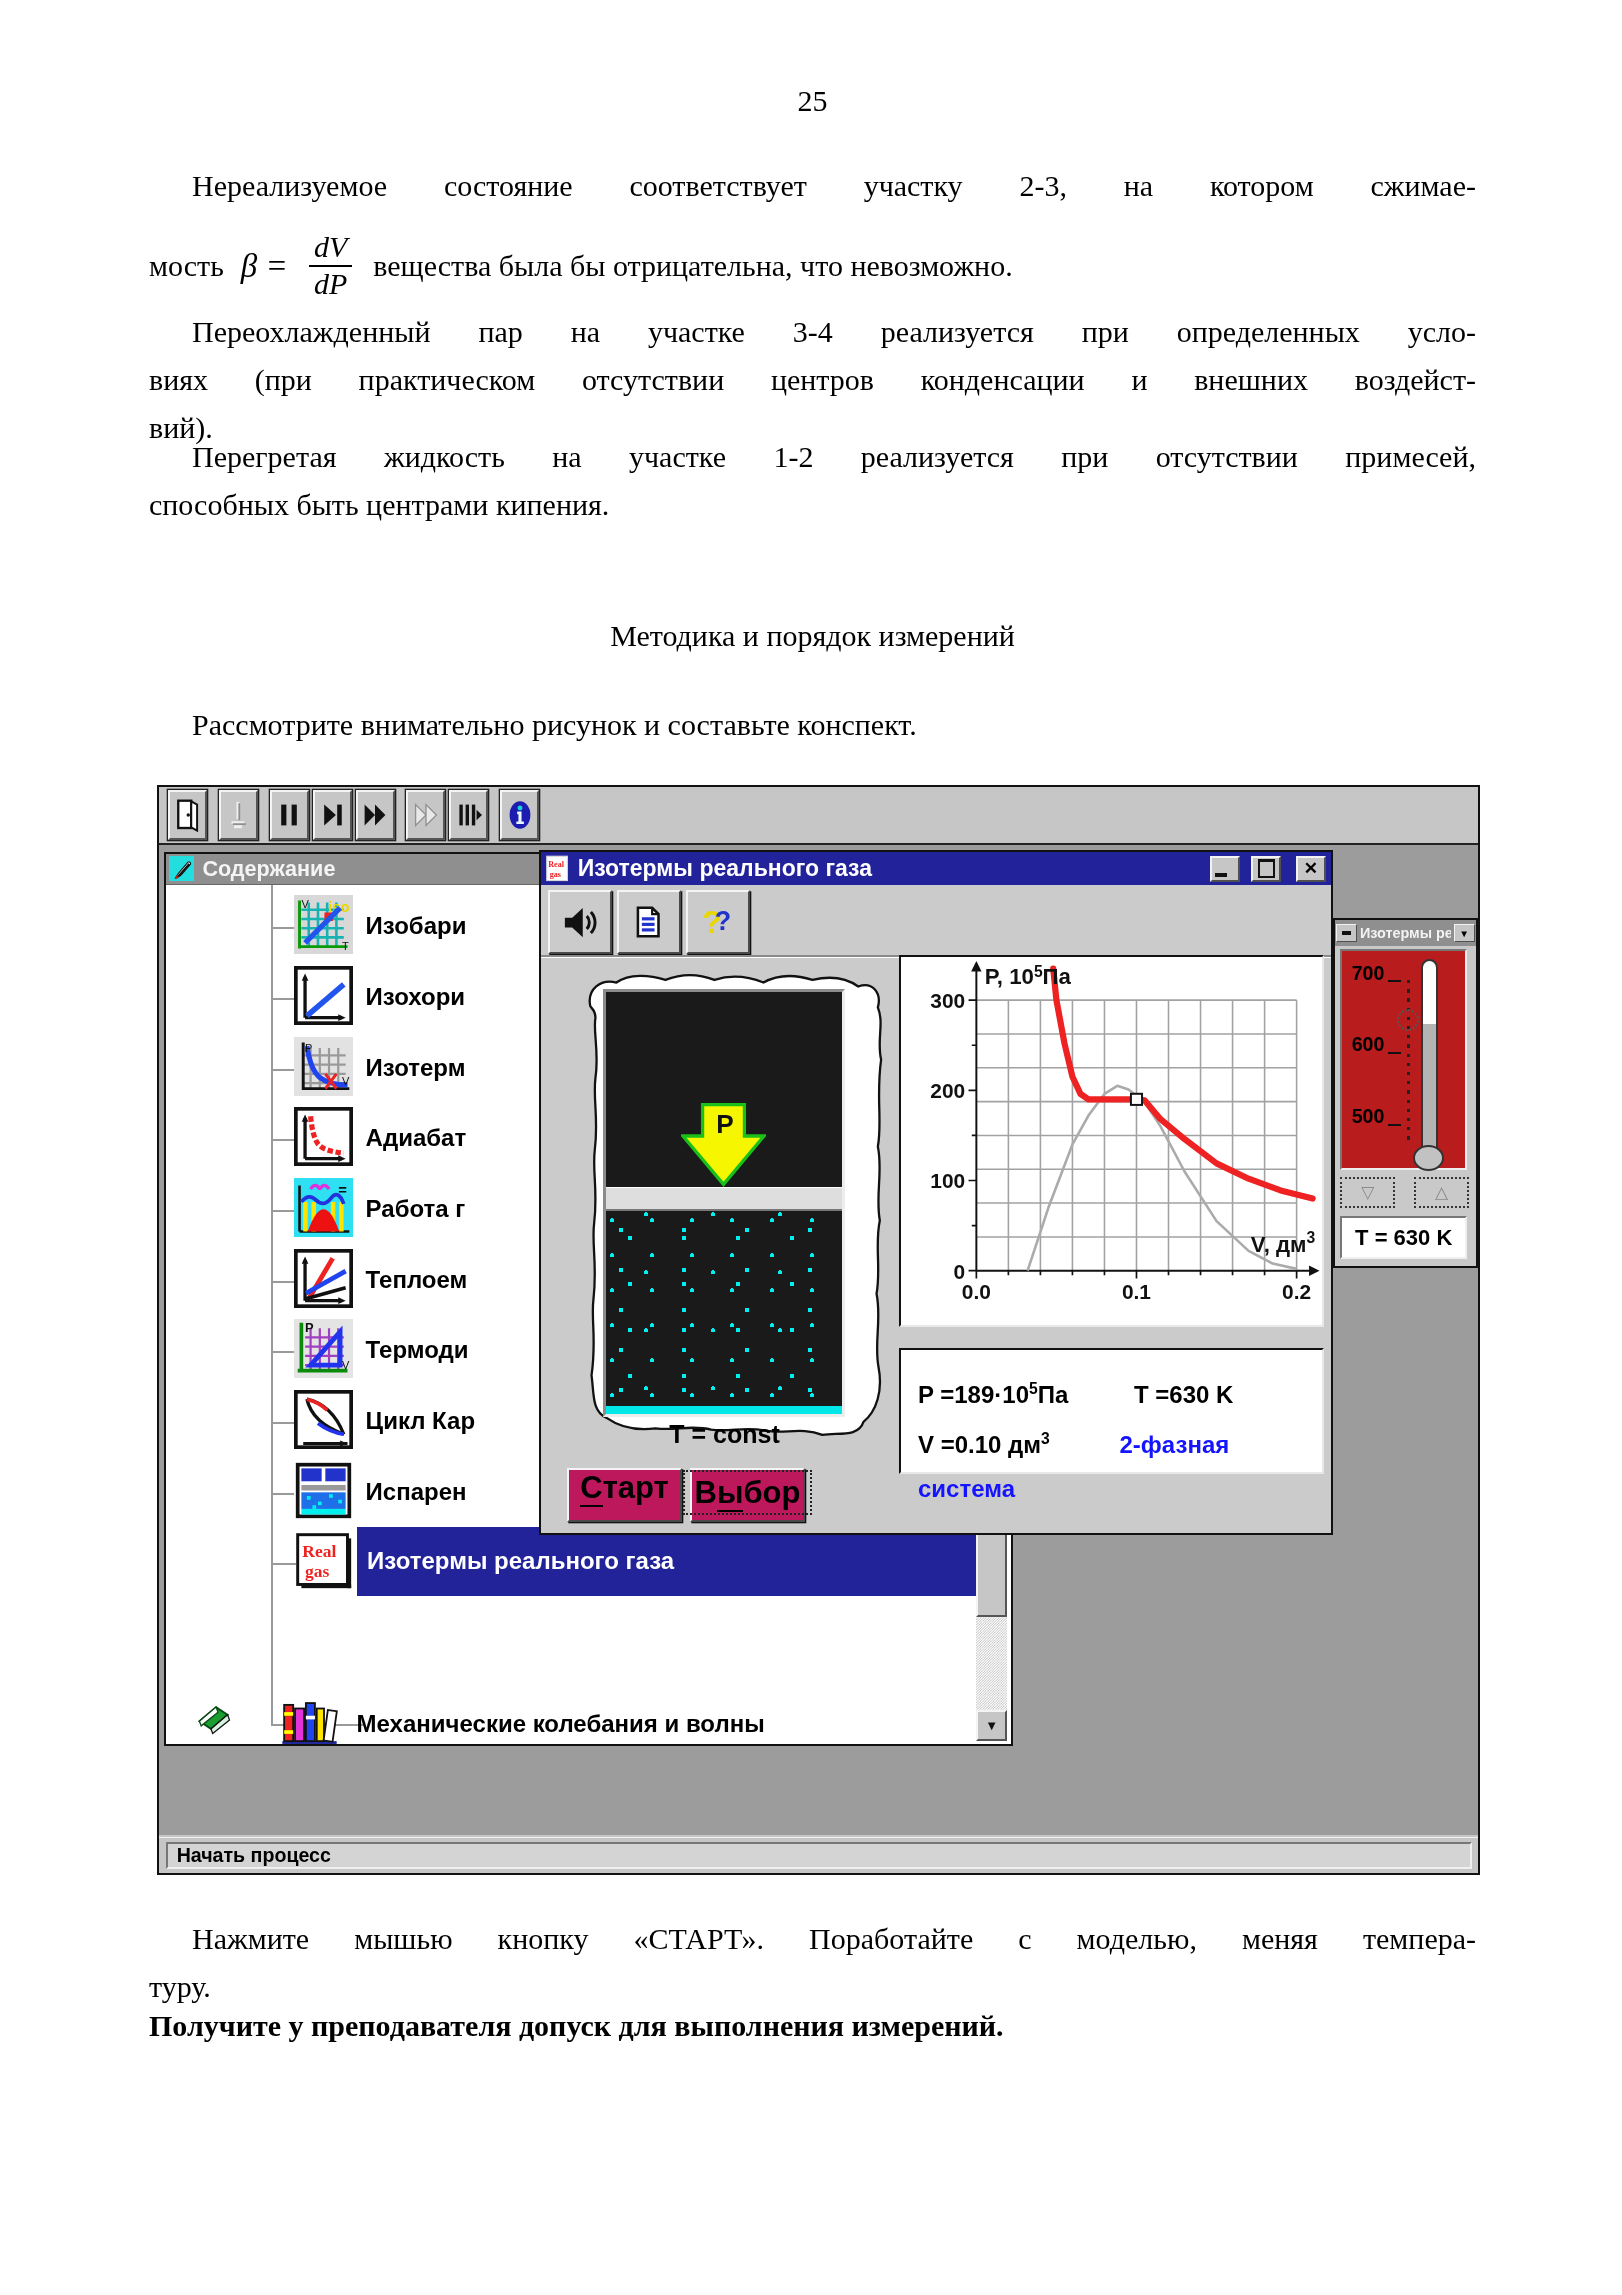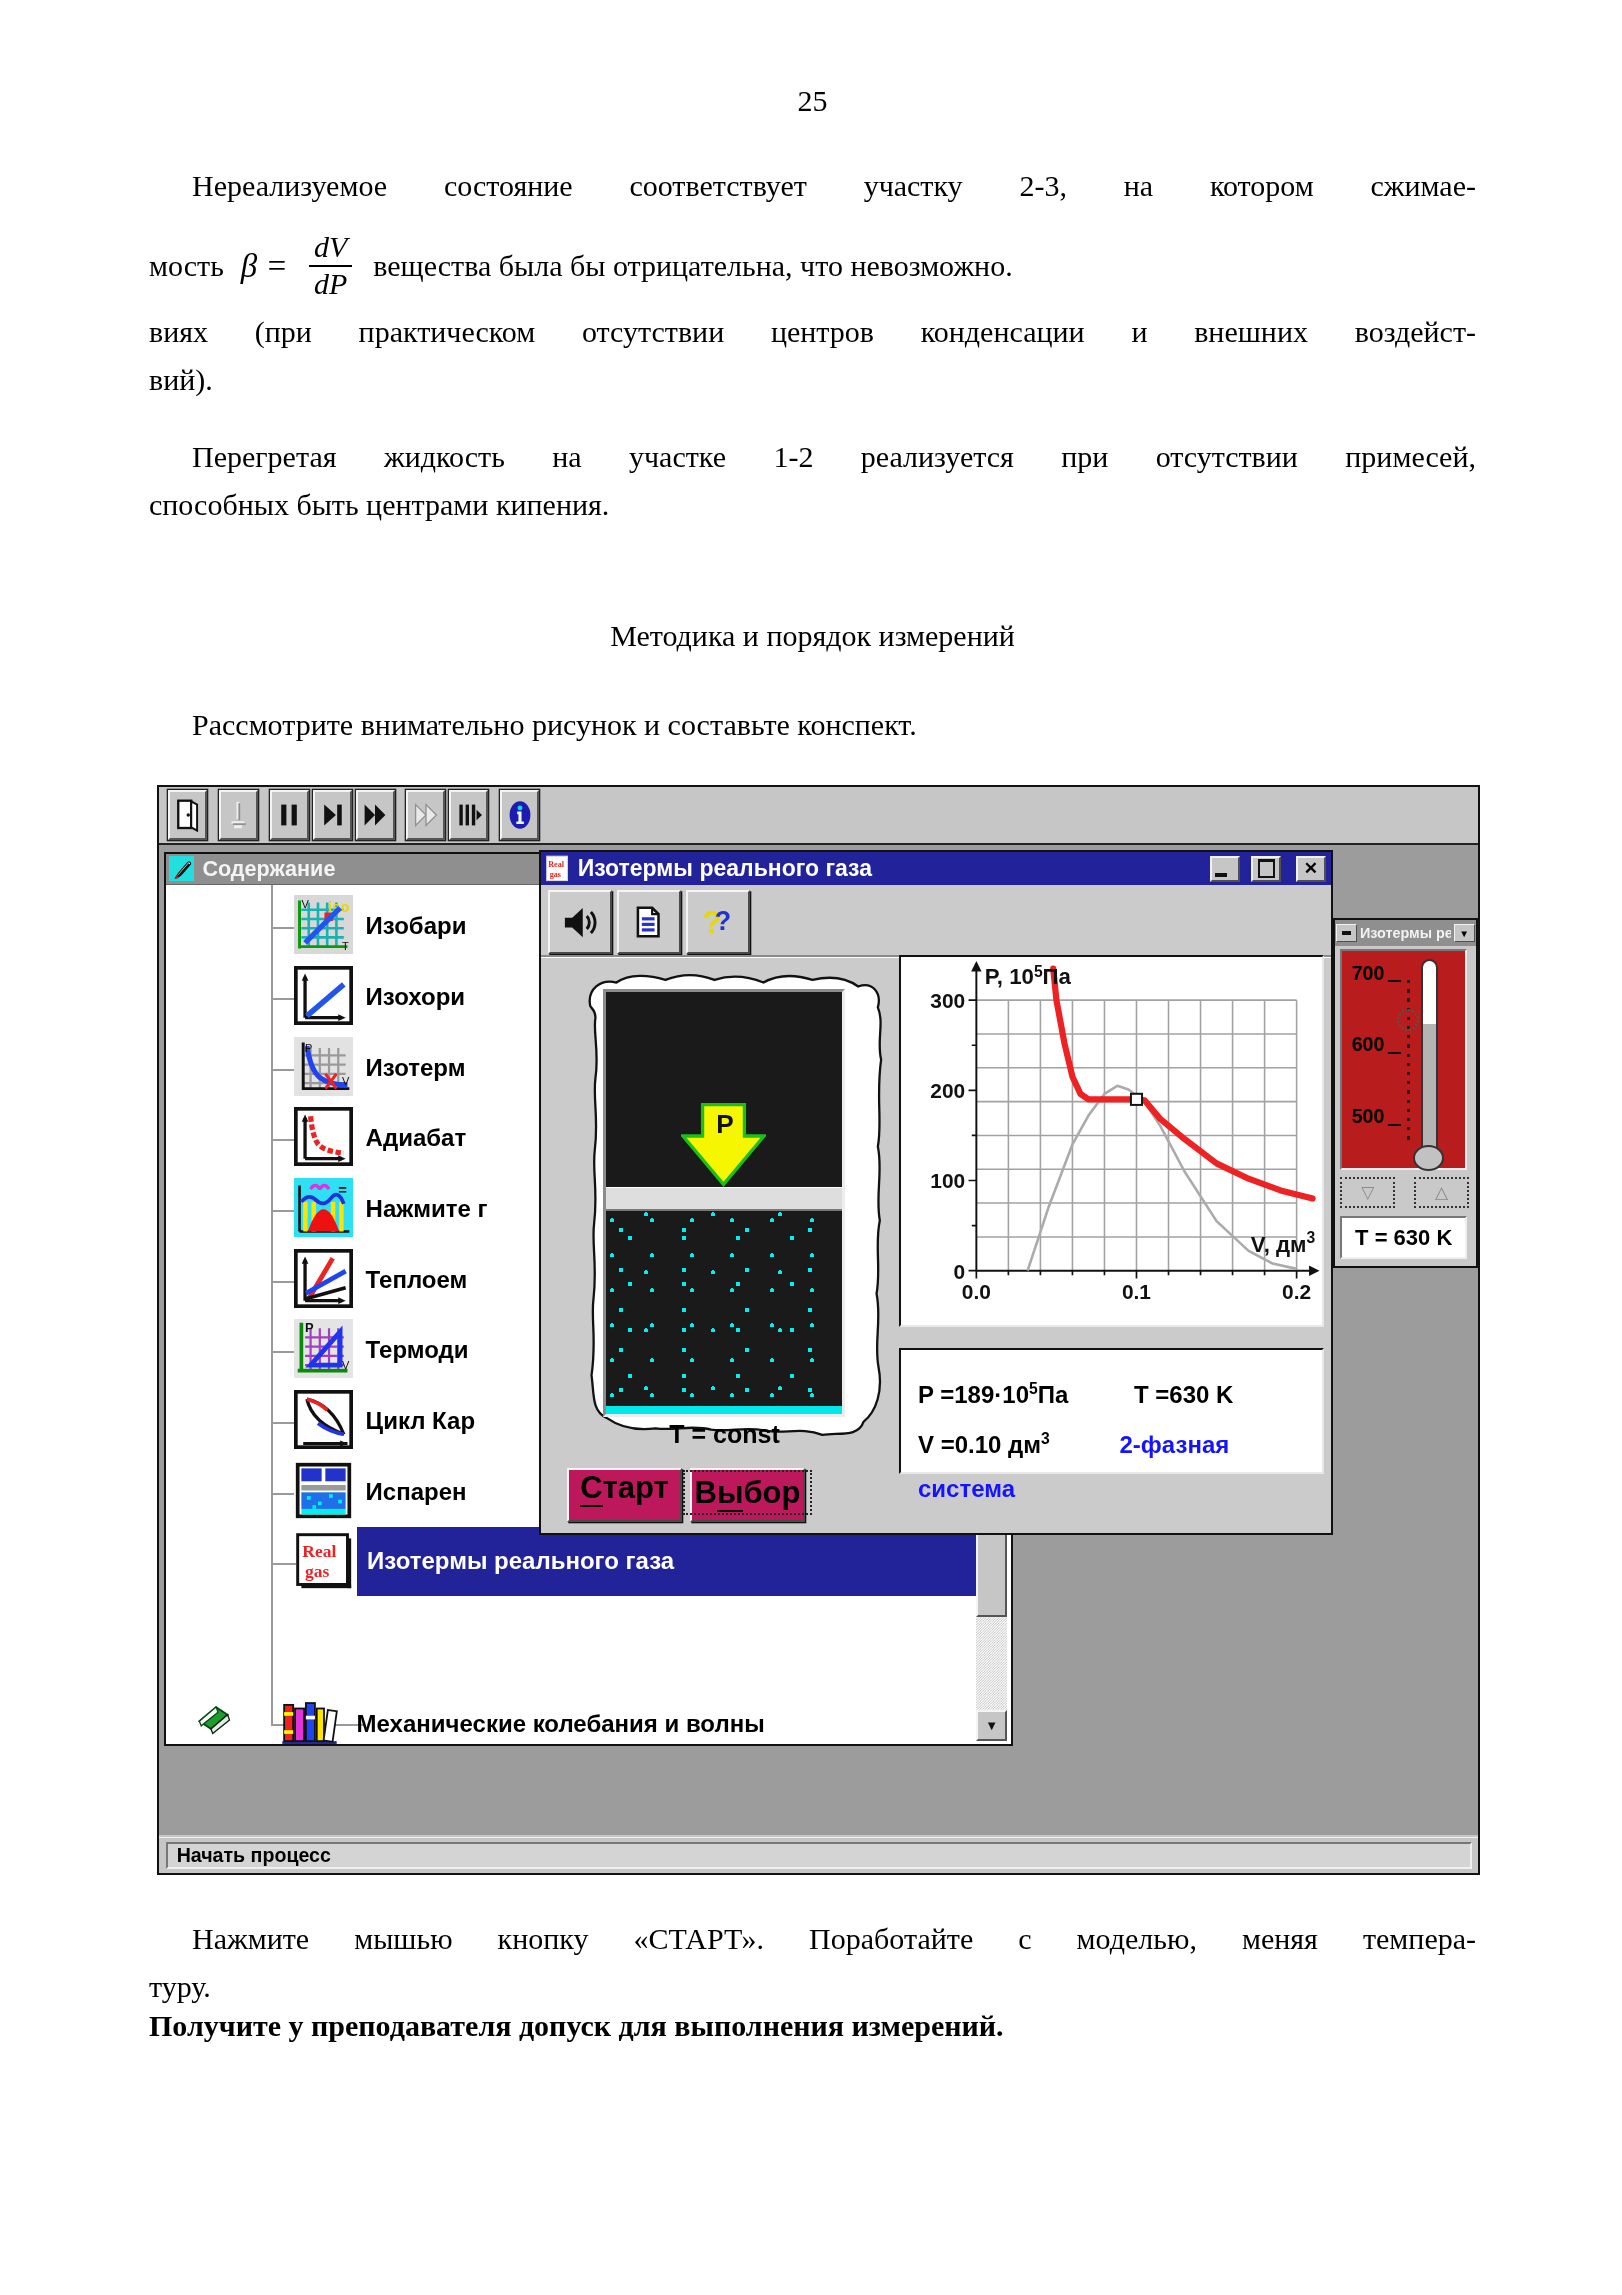--- a/index.html
+++ b/index.html
@@ -139,20 +139,21 @@
     <span class="beta">β =</span>
     <span class="frac">
       <span class="num">dV</span>
       <span class="den">dP</span>
     </span>
     <span>вещества была бы отрицательна, что невозможно.</span>
   </div>
 </div>
 
 <div class="doc" style="top:308px">
+  <div class="jl ind">Переохлажденный пар на участке 3-4 реализуется при определенных усло-</div>
   <div class="jl">виях (при практическом отсутствии центров конденсации и внешних воздейст-</div>
   <div>вий).</div>
 </div>
 
 <div class="doc" style="top:433px">
   <div class="jl ind">Перегретая жидкость на участке 1-2 реализуется при отсутствии примесей,</div>
   <div>способных быть центрами кипения.</div>
 </div>
 
 <div class="doc center" style="top:612px">Методика и порядок измерений</div>
@@ -303,21 +304,21 @@
                 <rect x="5" y="13" width="2.4" height="16"></rect>
                 <rect x="9.5" y="13" width="2.4" height="16"></rect>
                 <rect x="20" y="13" width="2.4" height="16"></rect>
                 <rect x="24.5" y="13" width="2.4" height="16"></rect>
               </g>
               <path d="M7.5 29Q16 5 24.5 29Z" fill="#ee1111"></path>
               <path d="M4 13q4-5 8-1t8-1 7 3" stroke="#2233dd" stroke-width="2" fill="none"></path>
               <path d="M9 6q2.5-4 5 0M14 6q2.5-4 5 0" stroke="#e030e0" stroke-width="1.8" fill="none"></path>
               <text x="24" y="9" font-size="8" font-weight="bold" fill="#111">=</text>
             </svg>
-          <div class="tlabel">Нажмите г</div>
+          <div class="tlabel">Работа г</div>
         </div>
 
         <div class="trow" style="top:363px">
           <div class="stub" style="top:33px"></div>
           <svg class="ticon" viewBox="0 0 32 32">
               <rect x="1" y="1" width="30" height="30" fill="#fff" stroke="#111" stroke-width="2"></rect>
               <path d="M6 28h20M6 28V6" stroke="#111" stroke-width="1.8" fill="none"></path>
               <path d="M6 4l-1.8 4h3.6z" fill="#111"></path>
               <path d="M28 28l-4-1.8v3.6z" fill="#111"></path>
               <path d="M8 27L21 5" stroke="#e22" stroke-width="2.6"></path>

